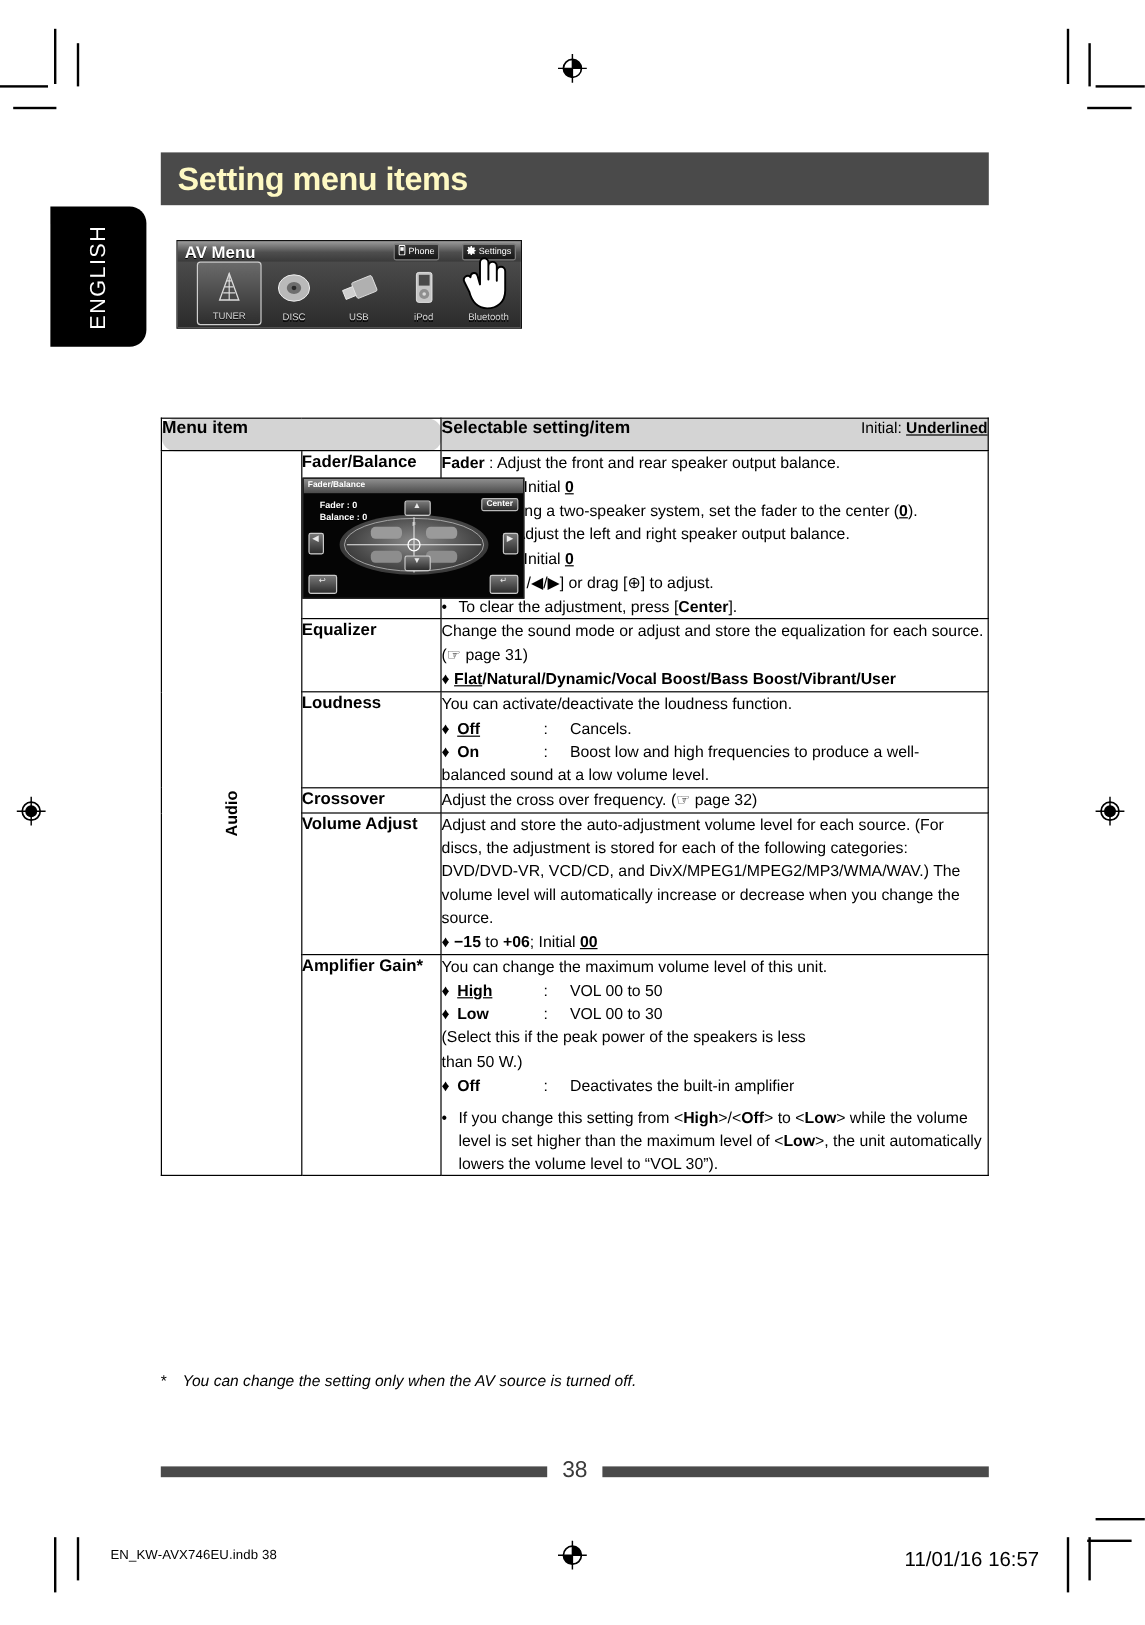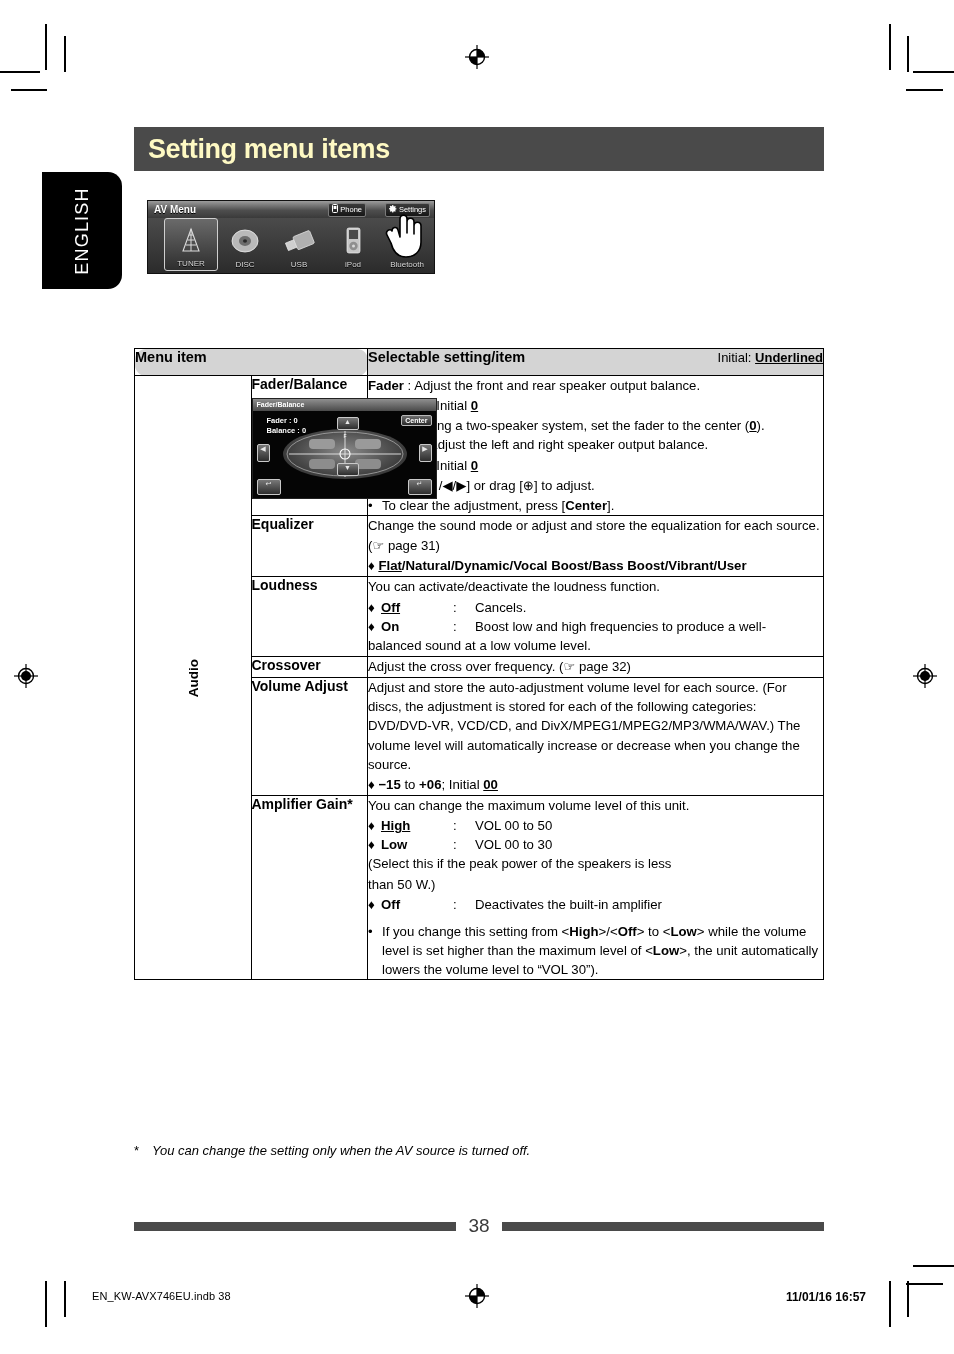--- a/index.html
+++ b/index.html
@@ -83,21 +83,21 @@
   }
   .av-topbar {
     position: relative;
     height: 17px;
     background: linear-gradient(#9c9c9c, #4e4e4e 55%, #3a3a3a);
     display: flex;
     align-items: center;
   }
   .av-topbar .av-title {
     color: #fff;
-    font-size: 10px;
+    font-size: 14px;
     font-weight: bold;
     margin-left: 6px;
     text-shadow: 0 1px 0 #000;
   }
   .av-btn {
     position: absolute;
     top: 1.5px;
     height: 14px;
     background: linear-gradient(#3a3a3a, #161616);
     border: 1px solid #7a7a7a;
@@ -321,22 +321,21 @@
     position: absolute;
     left: 92px;
     top: 1290px;
     font-size: 11px;
     letter-spacing: 0.1px;
   }
   .colophon-right {
     position: absolute;
     right: 88px;
     top: 1290px;
-    font-size: 12px;
-    font-weight: bold;
+    font-size: 17px;
   }
 </style>
 </head>
 <body>
 
 <div class="page">
 
   <div class="crop" style="left:45px;  top:24px;  width:1.5px; height:46px;"></div>
   <div class="crop" style="left:64px; top:36px;  width:1.5px; height:36px;"></div>
   <div class="crop" style="left:0px;   top:71px;  width:40px;  height:1.5px;"></div>

